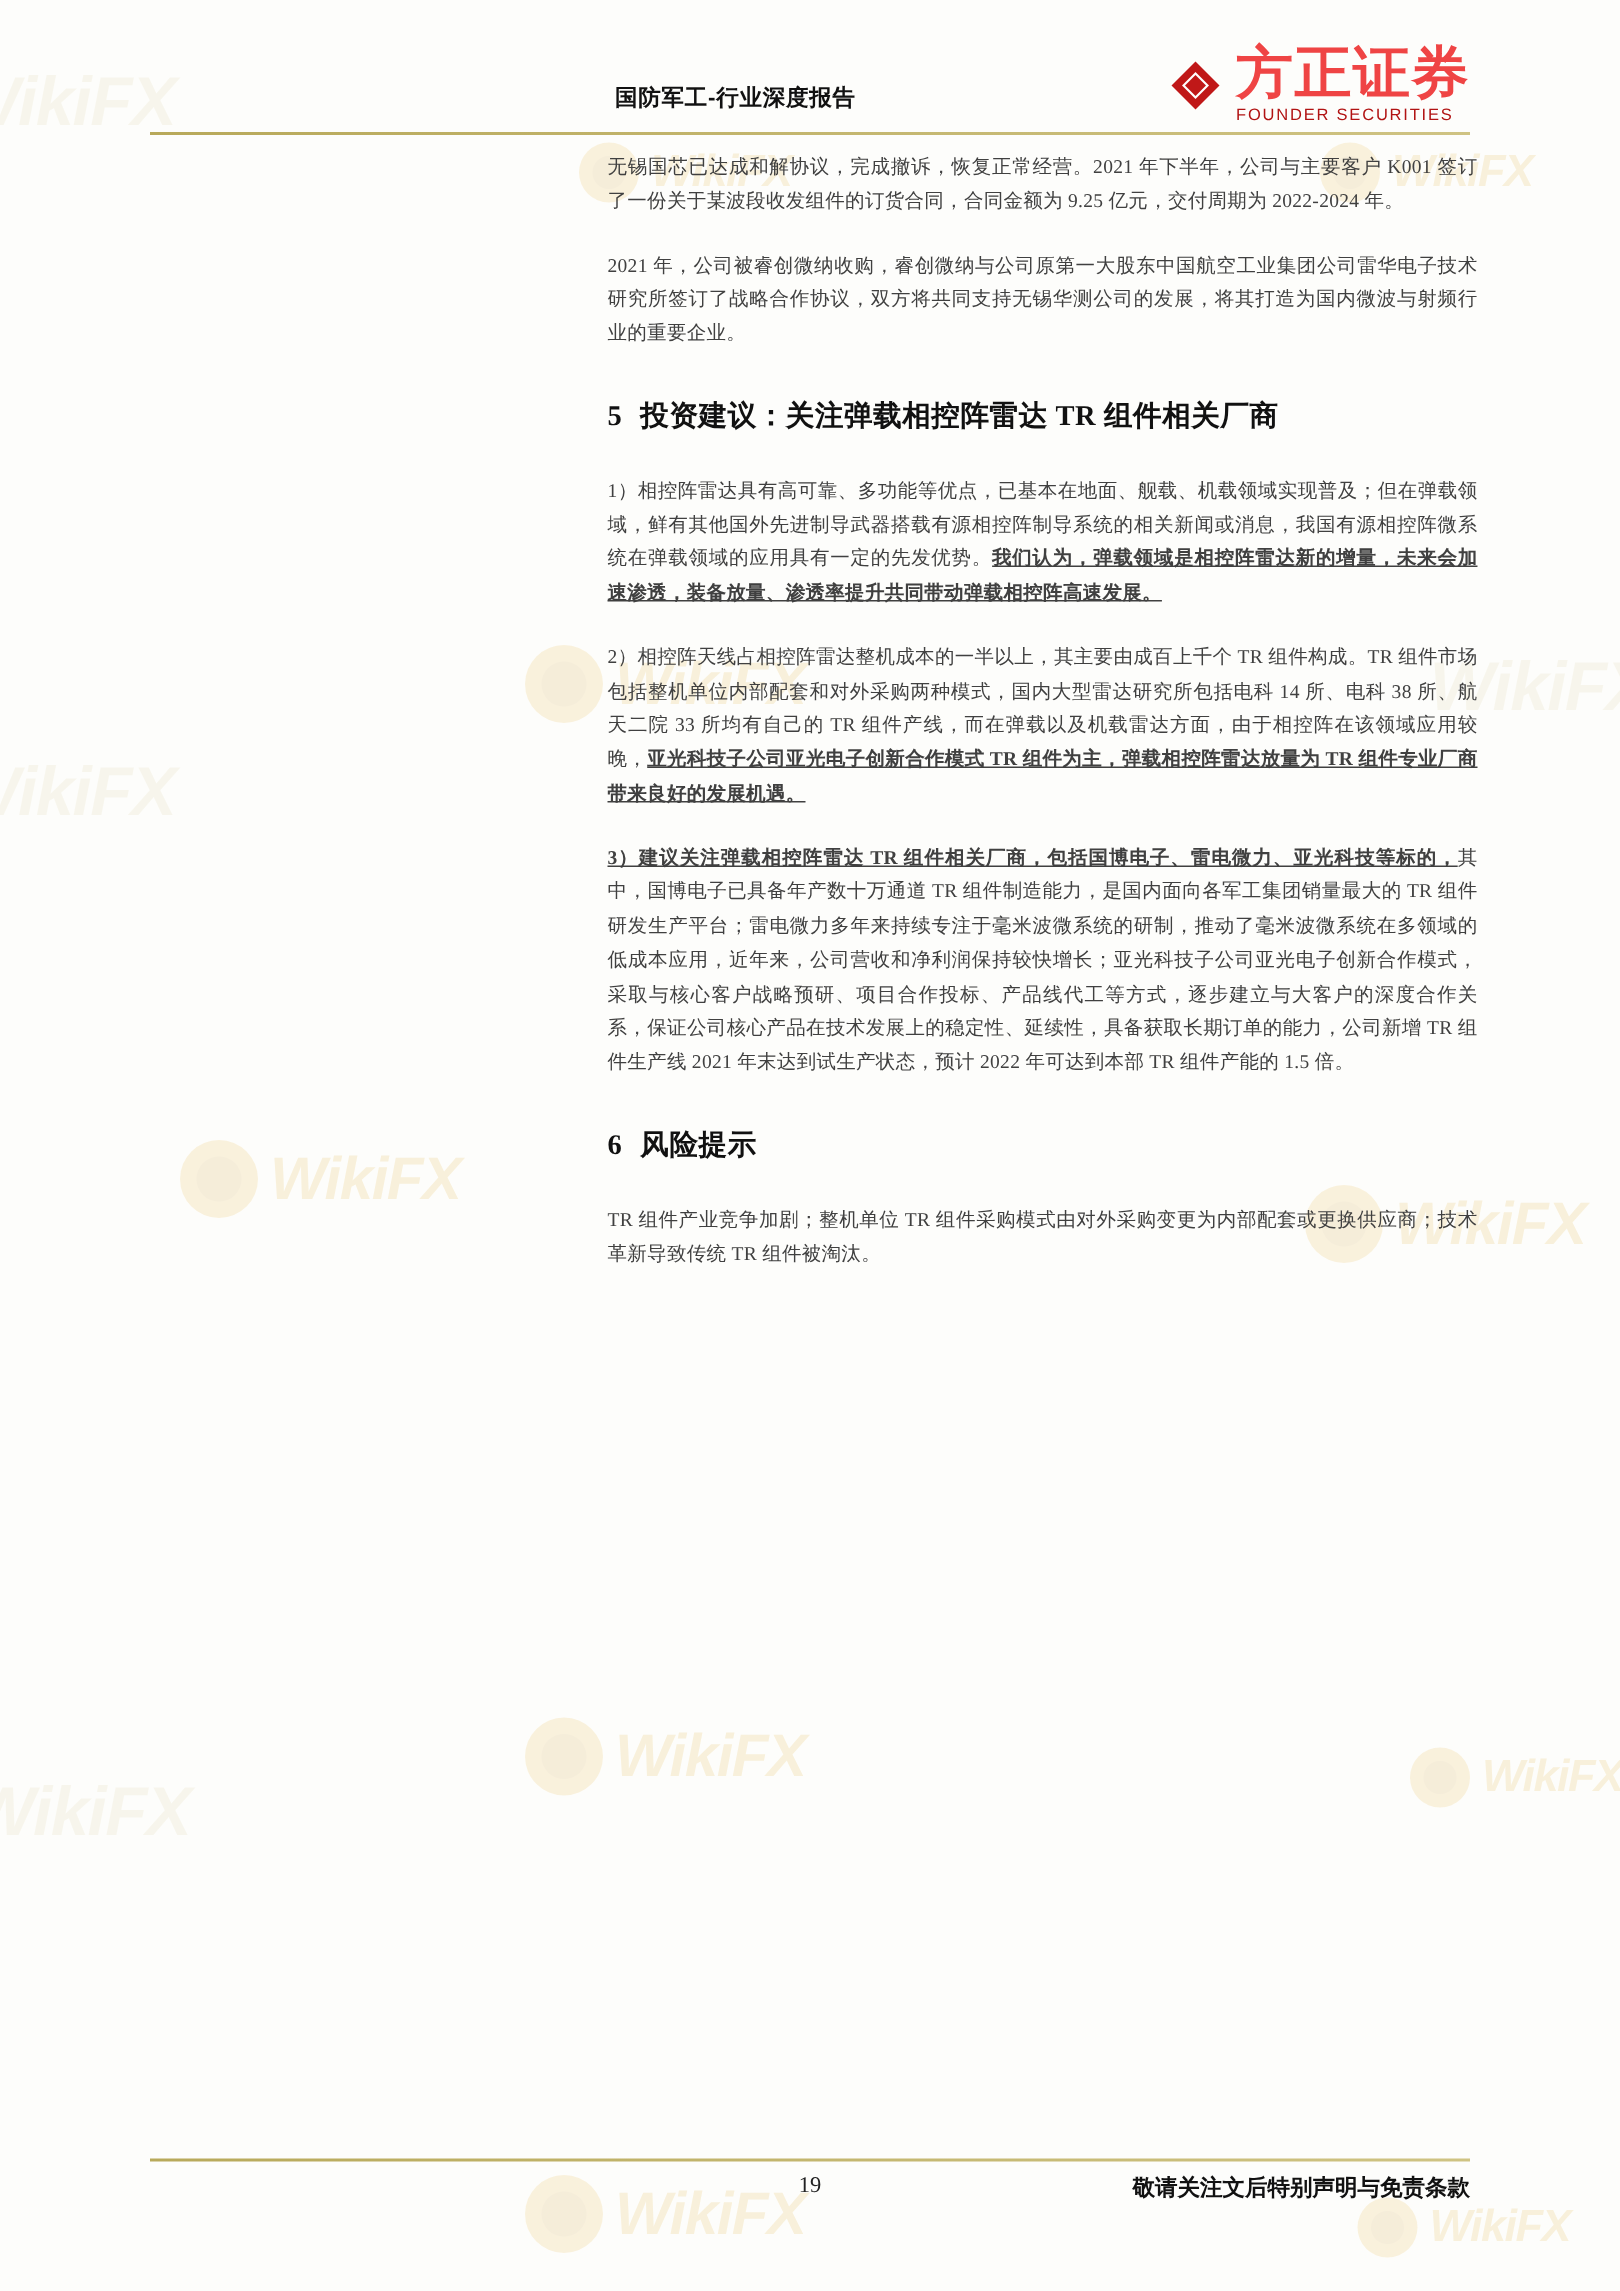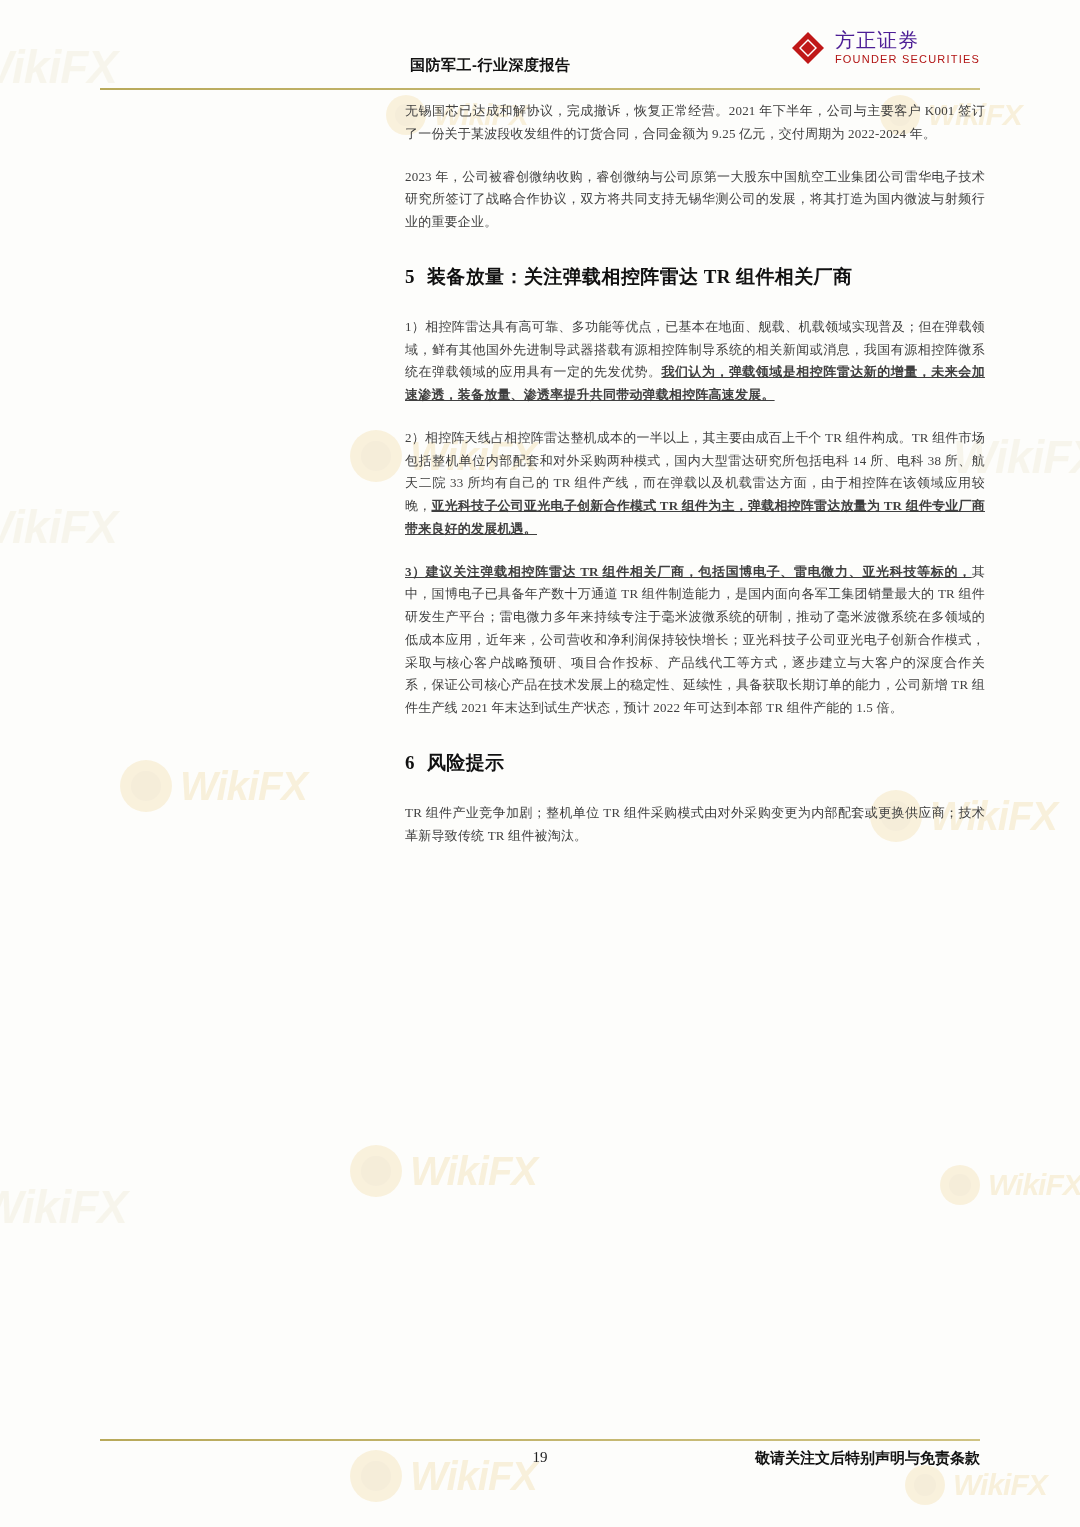--- a/index.html
+++ b/index.html
@@ -54,23 +54,23 @@
     width: 34px;
     height: 34px;
     position: relative;
   }
   .logo-text-wrap {
     display: flex;
     flex-direction: column;
     line-height: 1;
   }
   .logo-cn {
-    font-size: 20px;
-    font-weight: normal;
-    color: #4c1d95;
+    font-size: 38px;
+    font-weight: bold;
+    color: #ef4444;
     letter-spacing: 1px;
     font-family: "Liberation Sans", sans-serif;
   }
   .logo-en {
     font-size: 11px;
     color: #b11313;
     letter-spacing: 1.2px;
     margin-top: 4px;
     font-family: "Liberation Sans", sans-serif;
   }
@@ -257,24 +257,24 @@
         <span class="logo-cn">方正证券</span>
         <span class="logo-en">FOUNDER SECURITIES</span>
       </span>
     </div>
   </div>
   <div class="header-rule"></div>
 
   <div class="content">
 
     <p class="para">无锡国芯已达成和解协议，完成撤诉，恢复正常经营。2021 年下半年，公司与主要客户 K001 签订了一份关于某波段收发组件的订货合同，合同金额为 9.25 亿元，交付周期为 2022-2024 年。</p>
-    <p class="para tight">2023 年，公司被睿创微纳收购，睿创微纳与公司原第一大股东中国航空工业集团公司雷华电子技术研究所签订了战略合作协议，双方将共同支持无锡华测公司的发展，将其打造为国内微波与射频行业的重要企业。</p>
+    <p class="para tight">2021 年，公司被睿创微纳收购，睿创微纳与公司原第一大股东中国航空工业集团公司雷华电子技术研究所签订了战略合作协议，双方将共同支持无锡华测公司的发展，将其打造为国内微波与射频行业的重要企业。</p>
 
     <h2 class="section">
-      <span class="num">5</span><span>装备放量：关注弹载相控阵雷达 TR 组件相关厂商</span>
+      <span class="num">5</span><span>投资建议：关注弹载相控阵雷达 TR 组件相关厂商</span>
     </h2>
 
 
     <p class="para">
       <span>1）相控阵雷达具有高可靠、多功能等优点，已基本在地面、舰载、机载领域实现普及；但在弹载领域，鲜有其他国外先进制导武器搭载有源相控阵制导系统的相关新闻或消息，我国有源相控阵微系统在弹载领域的应用具有一定的先发优势。</span><span class="b">我们认为，弹载领域是相控阵雷达新的增量，未来会加速渗透，装备放量、渗透率提升共同带动弹载相控阵高速发展。</span>
     </p>
 
     <p class="para">
       <span>2）相控阵天线占相控阵雷达整机成本的一半以上，其主要由成百上千个 TR 组件构成。TR 组件市场包括整机单位内部配套和对外采购两种模式，国内大型雷达研究所包括电科 14 所、电科 38 所、航天二院 33 所均有自己的 TR 组件产线，而在弹载以及机载雷达方面，由于相控阵在该领域应用较晚，</span><span class="b">亚光科技子公司亚光电子创新合作模式 TR 组件为主，弹载相控阵雷达放量为 TR 组件专业厂商带来良好的发展机遇。</span>
     </p>

